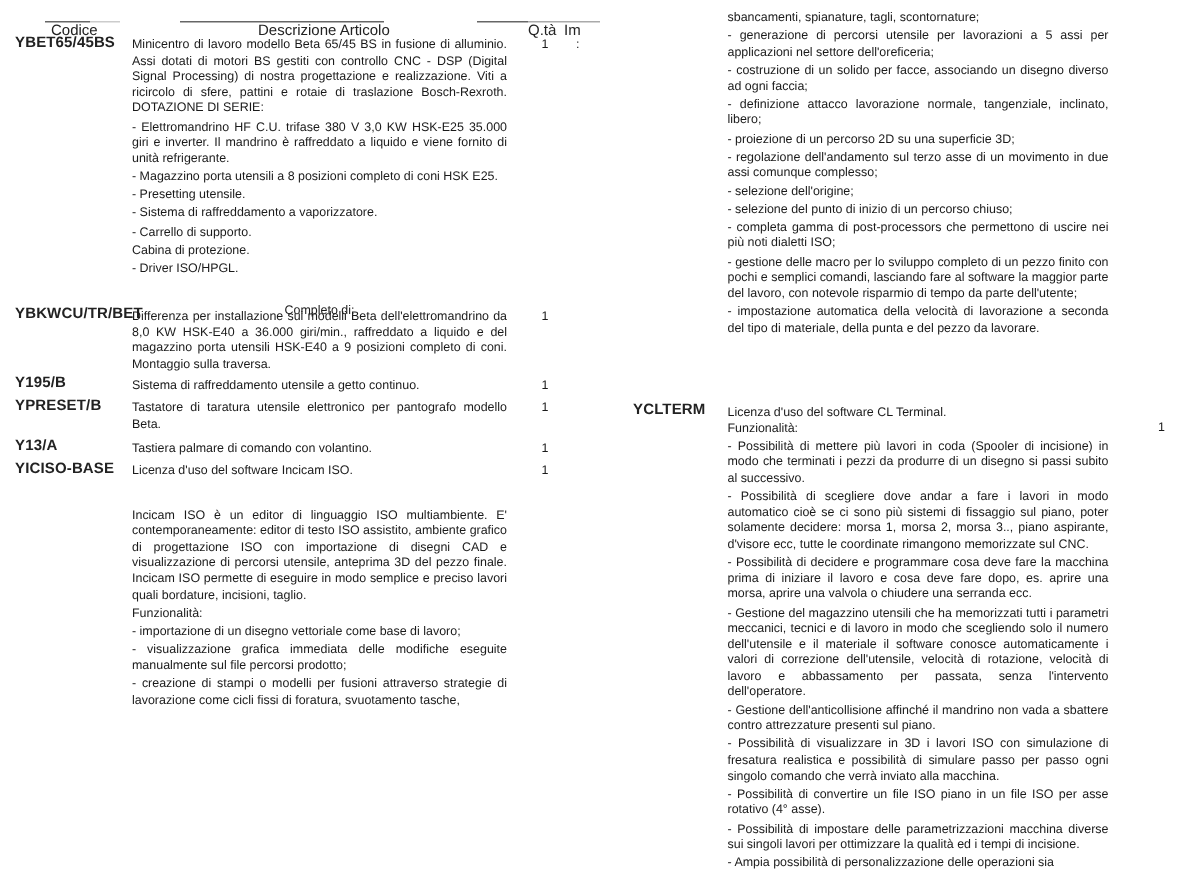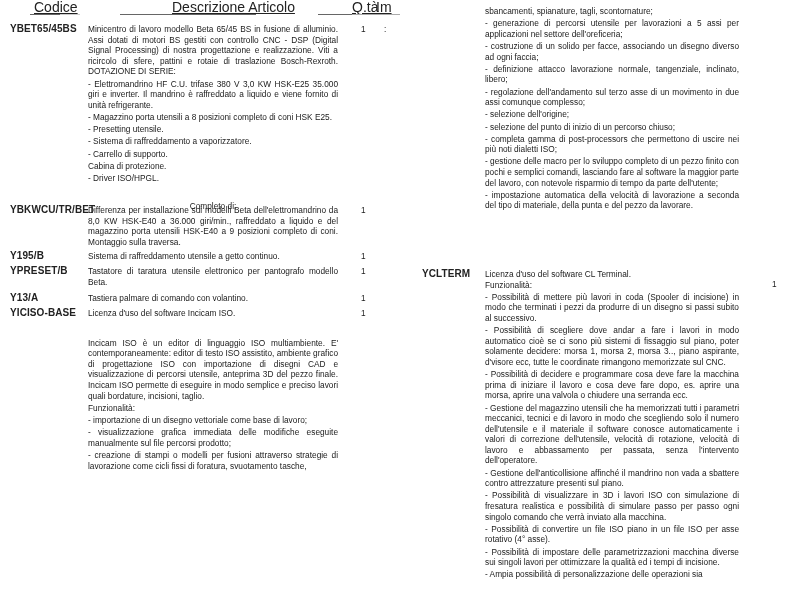--- a/index.html
+++ b/index.html
@@ -5,21 +5,21 @@
     html, body { margin: 0; padding: 0; background: #ffffff; }
     body {
       width: 800px; height: 592px; overflow: hidden; position: relative;
       font-family: "Liberation Sans", sans-serif; color: #1a1a1a;
       font-size: 8.3px; line-height: 10.6px;
     }
     .page { position: absolute; top: 0; height: 592px; }
     #left-page { left: 0; width: 400px; }
     #right-page { left: 400px; width: 400px; }
 
-    .hdr { position: absolute; top: 2px; font-size: 14px; color: #222; text-decoration: underline; }
+    .hdr { position: absolute; top: 16px; font-size: 10px; color: #222; }
     .hdr-line { position: absolute; top: 14px; height: 0; border-top: 1px solid #666; }
 
     .row { position: absolute; left: 0; width: 400px; }
     .code { position: absolute; left: 10px; font-size: 10px; font-weight: bold; color: #222; letter-spacing: 0.1px; }
     .desc { position: absolute; left: 88px; width: 250px; text-align: justify; }
     .desc p { margin: 0; }
     .desc p + p { margin-top: 1.6px; }
     .qty { position: absolute; left: 361px; font-size: 8.3px; }
     .center-note { position: absolute; left: 88px; width: 250px; text-align: center; margin-top: 12px; }
 
@@ -106,20 +106,21 @@
   </div>
 </div>
 
 <div class="page" id="right-page">
   <div class="row" style="top:6px;">
     <div class="desc">
       <p>sbancamenti, spianature, tagli, scontornature;</p>
       <p>- generazione di percorsi utensile per lavorazioni a 5 assi per applicazioni nel settore dell'oreficeria;</p>
       <p>- costruzione di un solido per facce, associando un disegno diverso ad ogni faccia;</p>
       <p>- definizione attacco lavorazione normale, tangenziale, inclinato, libero;</p>
+      <p>- proiezione di un percorso 2D su una superficie 3D;</p>
       <p>- regolazione dell'andamento sul terzo asse di un movimento in due assi comunque complesso;</p>
       <p>- selezione dell'origine;</p>
       <p>- selezione del punto di inizio di un percorso chiuso;</p>
       <p>- completa gamma di post-processors che permettono di uscire nei più noti dialetti ISO;</p>
       <p>- gestione delle macro per lo sviluppo completo di un pezzo finito con pochi e semplici comandi, lasciando fare al software la maggior parte del lavoro, con notevole risparmio di tempo da parte dell'utente;</p>
       <p>- impostazione automatica della velocità di lavorazione a seconda del tipo di materiale, della punta e del pezzo da lavorare.</p>
     </div>
   </div>
 
   <div class="row" style="top:269px;">

